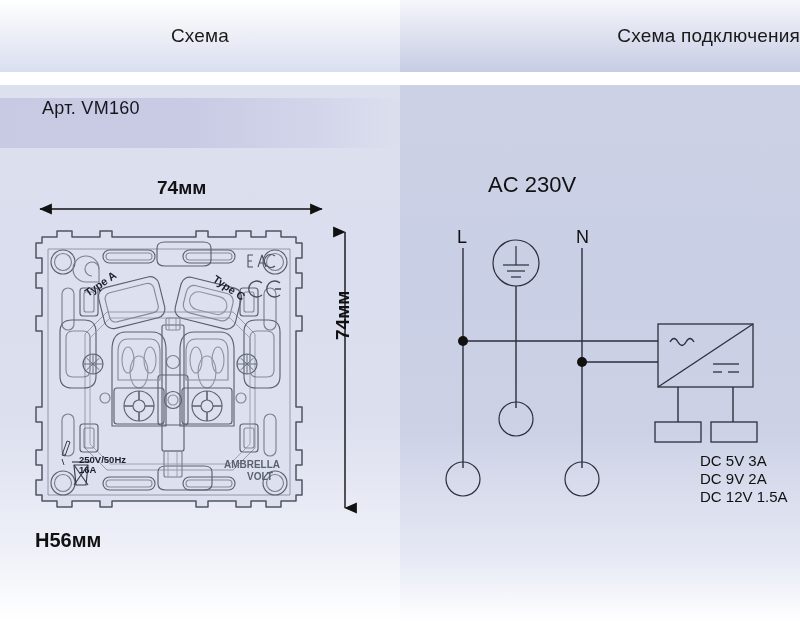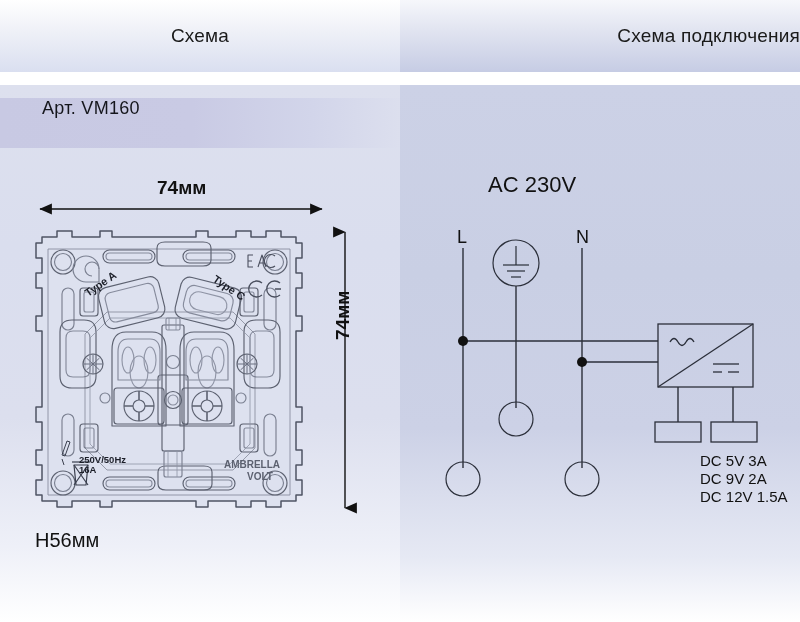--- a/index.html
+++ b/index.html
@@ -37,21 +37,21 @@
   }
   .art-text { margin-left: 42px; font-size: 18px; color: #15161c; letter-spacing: .3px; }
 
   
   .dim-h { position: absolute; left: 157px; top: 177px; font-size: 19px; color: #111; font-weight: 600; }
   .dim-v {
     position: absolute; left: 332px; top: 340px;
     font-size: 19px; color: #111; font-weight: 600;
     transform: rotate(-90deg); transform-origin: 0 0; white-space: nowrap;
   }
-  .height-label { position: absolute; left: 35px; top: 529px; font-size: 20px; color: #111; font-weight: 400; }
+  .height-label { position: absolute; left: 35px; top: 529px; font-size: 20px; color: #111; font-weight: 700; }
 
   
   .draw { position: absolute; left: 0; top: 0; }
 
   
   .ac-label  { position: absolute; left: 488px; top: 172px; font-size: 22px; color: #111; }
   .lbl-L     { position: absolute; left: 457px; top: 227px; font-size: 18px; color: #111; }
   .lbl-N     { position: absolute; left: 576px; top: 227px; font-size: 18px; color: #111; }
   .dc-list   { position: absolute; left: 655px; top: 452px; font-size: 15px; color: #111; line-height: 18px; margin-left: 45px; }
 </style>

